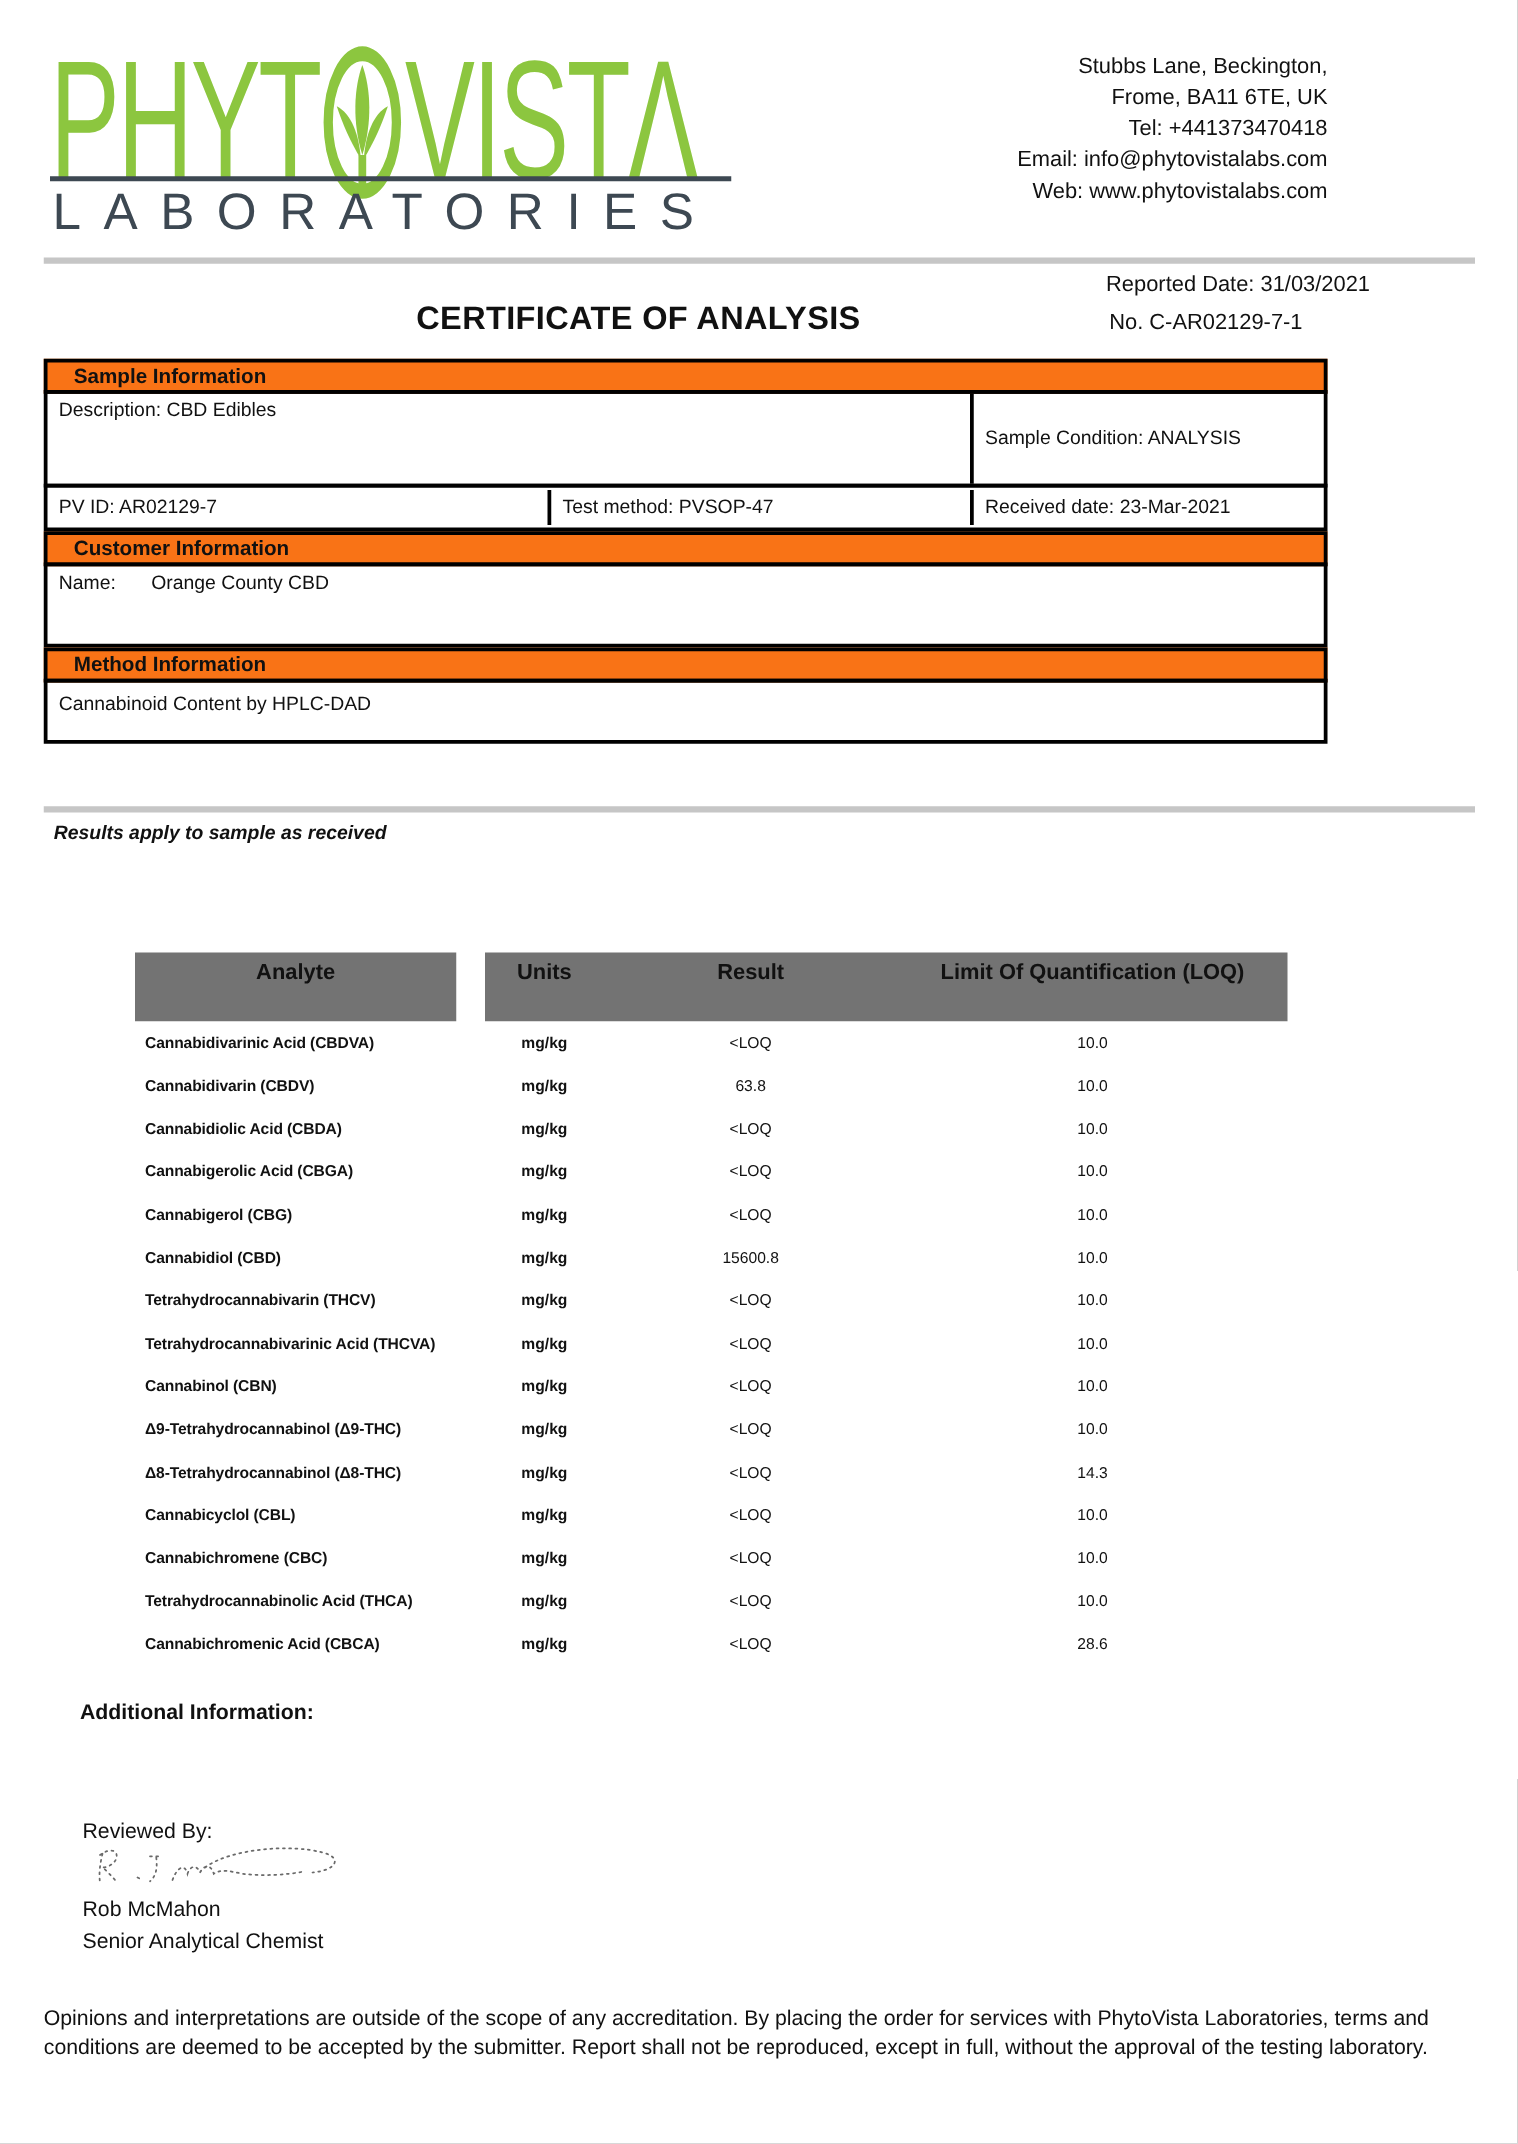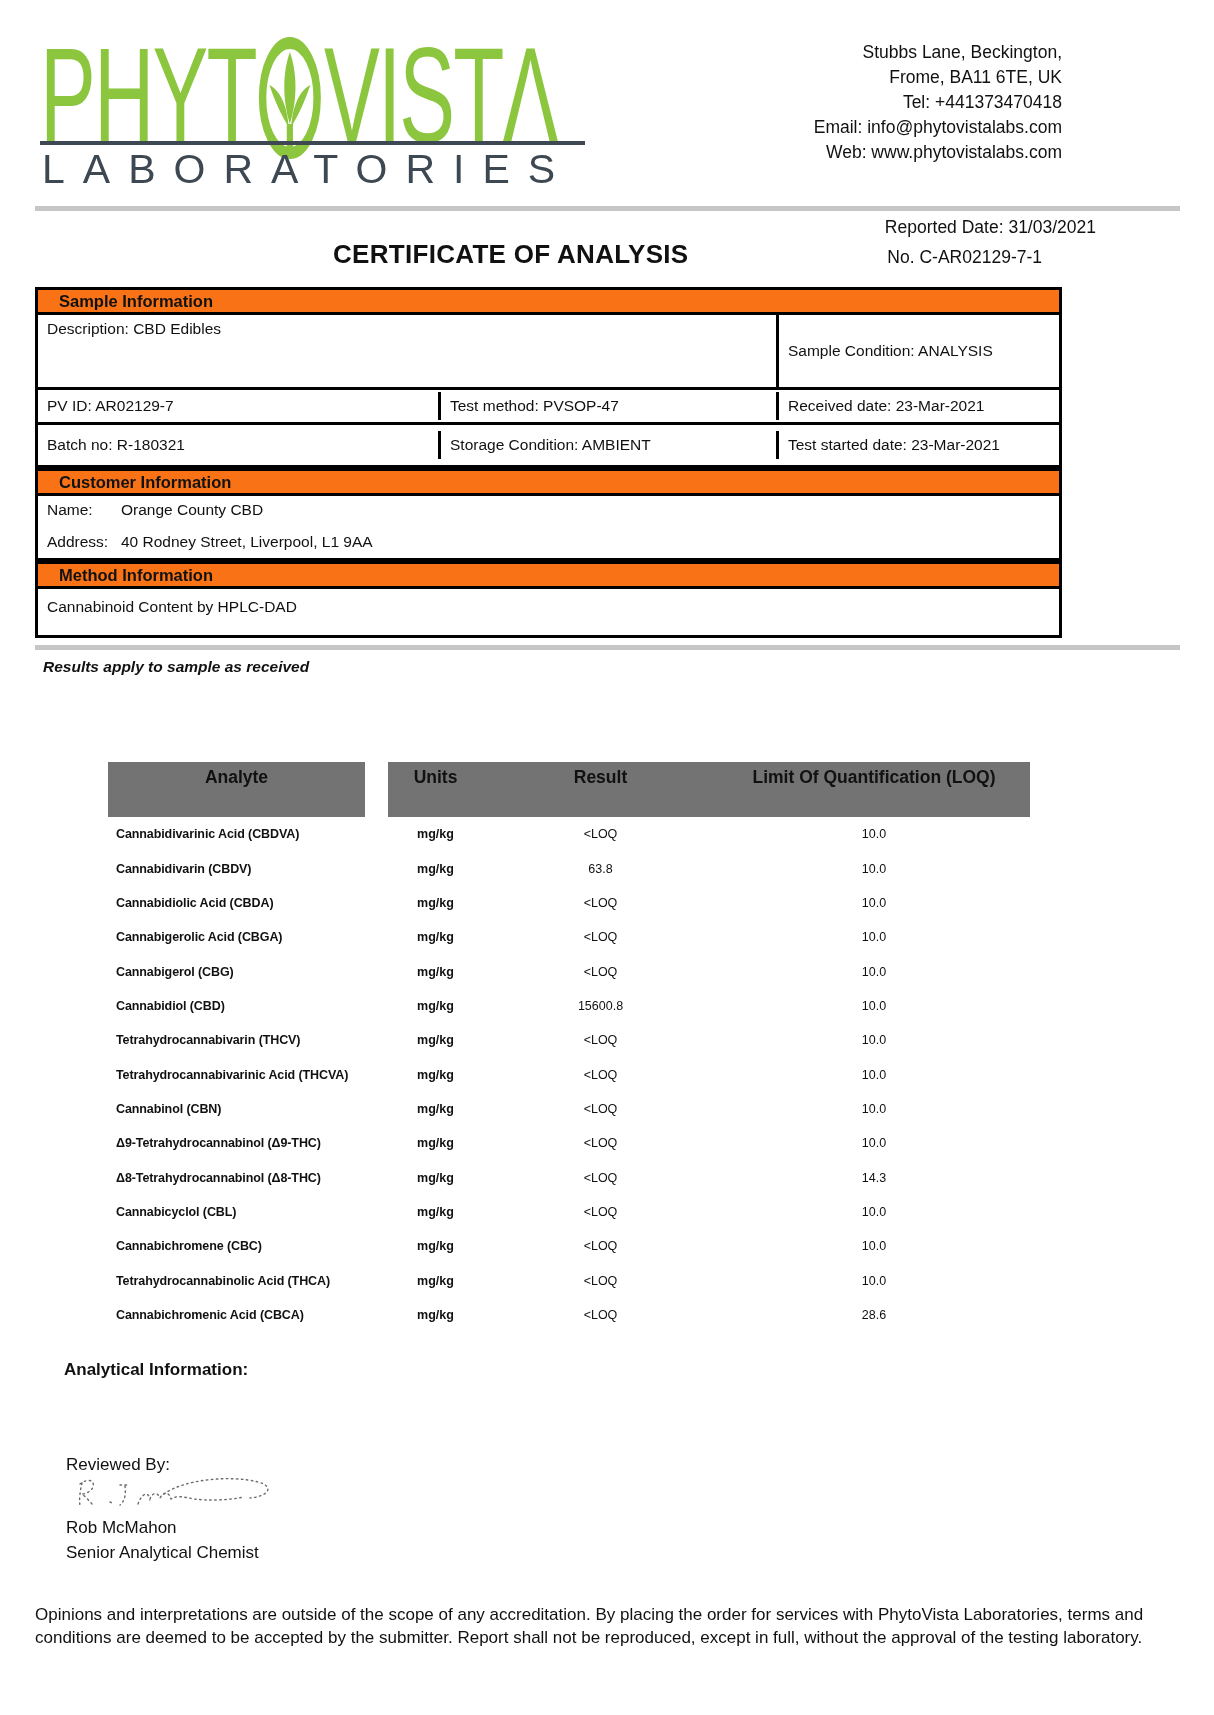--- a/index.html
+++ b/index.html
@@ -115,34 +115,26 @@
       <div class="cell desc-cell">Description: CBD Edibles</div>
       <div class="cell cond-cell">Sample Condition: ANALYSIS</div>
     </div>
 
     <div class="i-row mid-row row-a">
       <div class="cell c1">PV ID: AR02129-7</div>
       <div class="cell c2">Test method: PVSOP-47</div>
       <div class="cell c3">Received date: 23-Mar-2021</div>
     </div>
 
-    <div class="i-row mid-row row-b">
-      <div class="cell c1">Batch no: R-180321</div>
-      <div class="cell c2">Storage Condition: AMBIENT</div>
-      <div class="cell c3">Test started date: 23-Mar-2021</div>
-    </div>
 
     <div class="i-bar">Customer Information</div>
 
     <div class="i-box customer-box">
       <div class="kv">
         <span class="kv-label">Name:</span><span>Orange County CBD</span>
-      </div>
-      <div class="kv">
-        <span class="kv-label">Address:</span><span>40 Rodney Street, Liverpool, L1 9AA</span>
       </div>
     </div>
 
     <div class="i-bar">Method Information</div>
     <div class="i-box method-box">Cannabinoid Content by HPLC-DAD</div>
   </div>
 
   <div class="gray-line line-b"></div>
 
   <div class="note">Results apply to sample as received</div>
@@ -261,21 +253,21 @@
         <div class="rt-row" style="">
         <div class="a">Cannabichromenic Acid (CBCA)</div>
         <div class="g"></div>
         <div class="u">mg/kg</div>
         <div class="r">&lt;LOQ</div>
         <div class="l">28.6</div>
       </div>
       </div>
   </div>
 
-  <div class="addl">Analytical Information:</div>
+  <div class="addl">Additional Information:</div>
   <div class="reviewed">Reviewed By:</div>
 
   <div class="sig">
     <svg width="215" height="46" viewBox="0 0 215 46" fill="none" stroke="#6a6a6a" stroke-width="1.4" stroke-dasharray="1.5,3.5" stroke-linecap="round">
       <path d="M10 12 C8 20 7 28 8 35 M8 13 C16 7 23 9 21 16 C19 21 13 23 10 23 C14 26 18 31 22 35"></path>
       <path d="M38 31 l2 1"></path>
       <path d="M53 15 C54 23 53 30 48 34 M48 14 l10 0"></path>
       <path d="M66 33 C70 22 76 20 78 28 C80 22 85 20 88 27 C92 20 97 21 99 28 C105 24 112 26 122 28 C138 30 158 29 172 26"></path>
       <path d="M92 23 C112 8 160 4 186 11 C202 15 198 25 178 27"></path>
     </svg>

